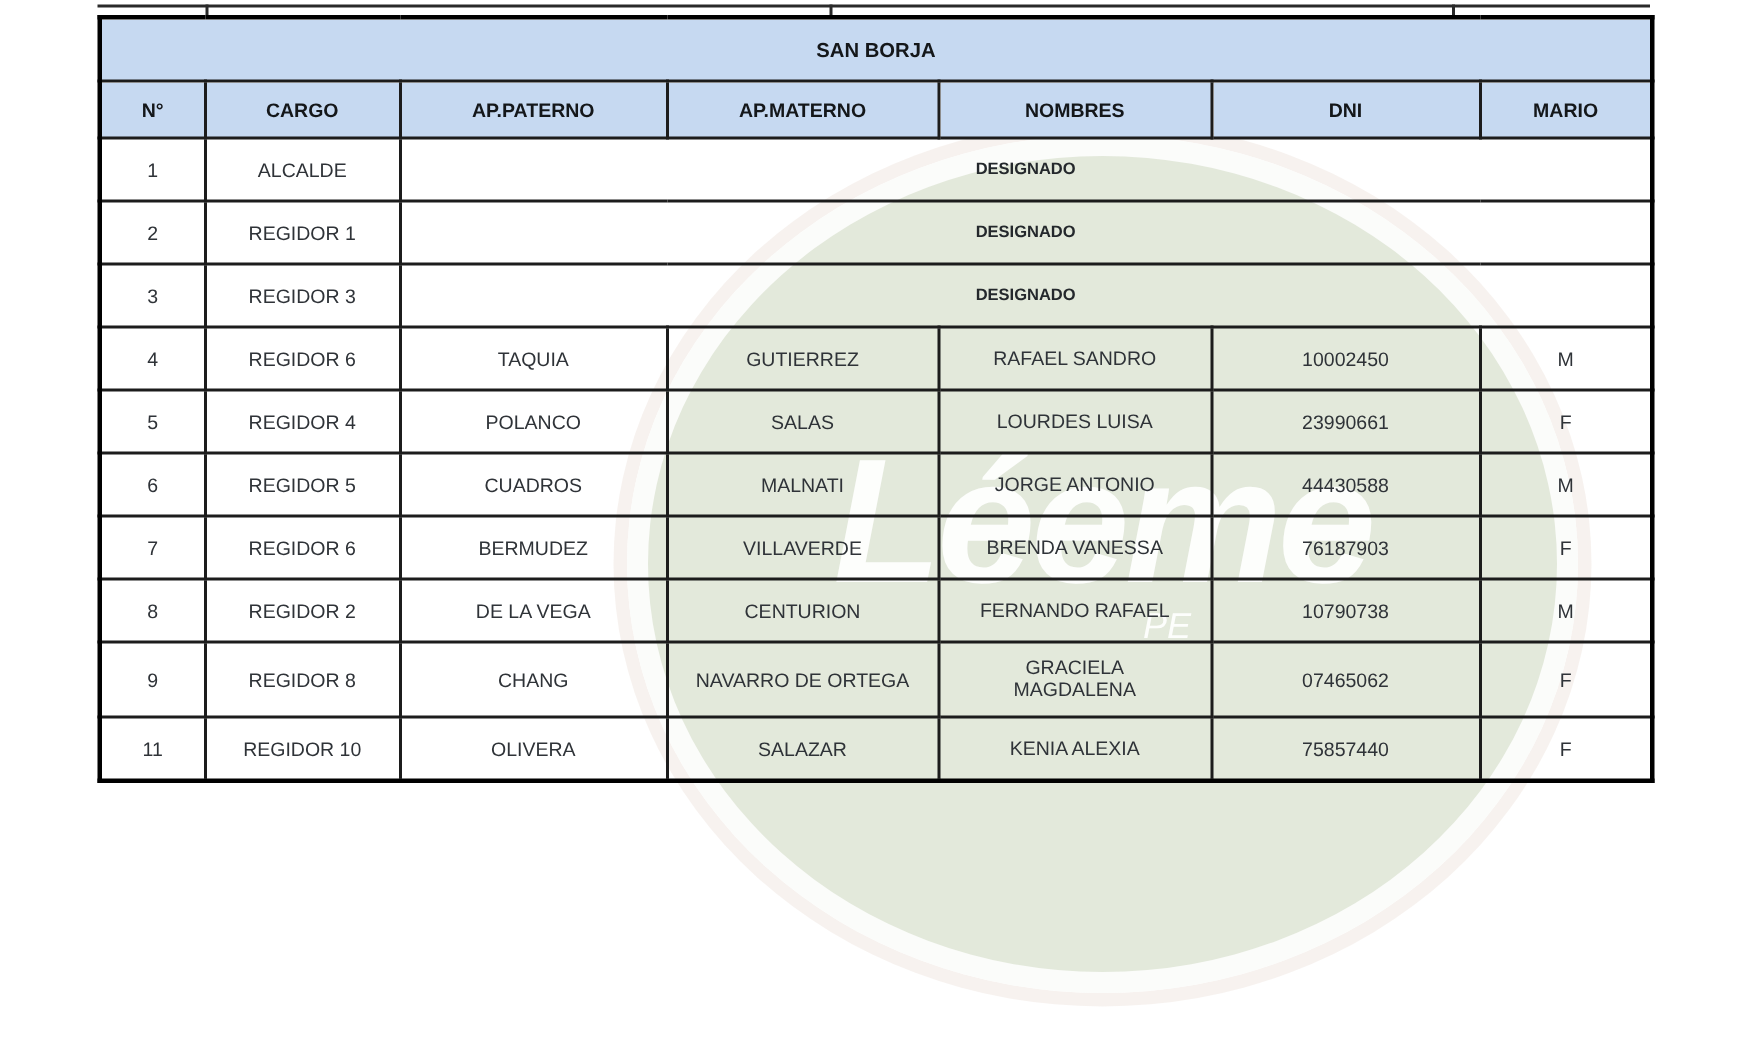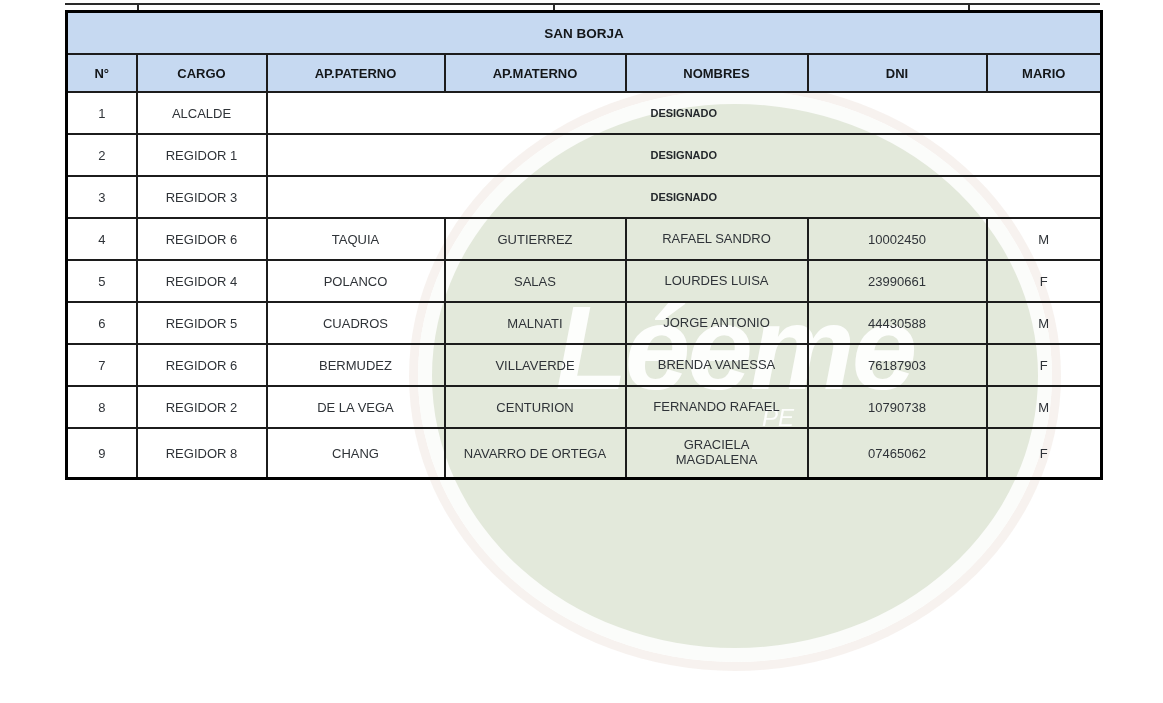--- a/index.html
+++ b/index.html
@@ -178,14 +178,23 @@
       <tr class="tall">
         <td class="c-n">9</td>
         <td class="c-cargo">REGIDOR 8</td>
         <td class="c-paterno">CHANG</td>
         <td class="c-materno">NAVARRO DE ORTEGA</td>
         <td class="c-nombres">GRACIELA
 MAGDALENA</td>
         <td class="c-dni">07465062</td>
         <td class="c-sexo">F</td>
       </tr>
+      <tr>
+        <td class="c-n">11</td>
+        <td class="c-cargo">REGIDOR 10</td>
+        <td class="c-paterno">OLIVERA</td>
+        <td class="c-materno">SALAZAR</td>
+        <td class="c-nombres">KENIA ALEXIA</td>
+        <td class="c-dni">75857440</td>
+        <td class="c-sexo">F</td>
+      </tr>
     </tbody>
 </table>
 
 </body></html>

